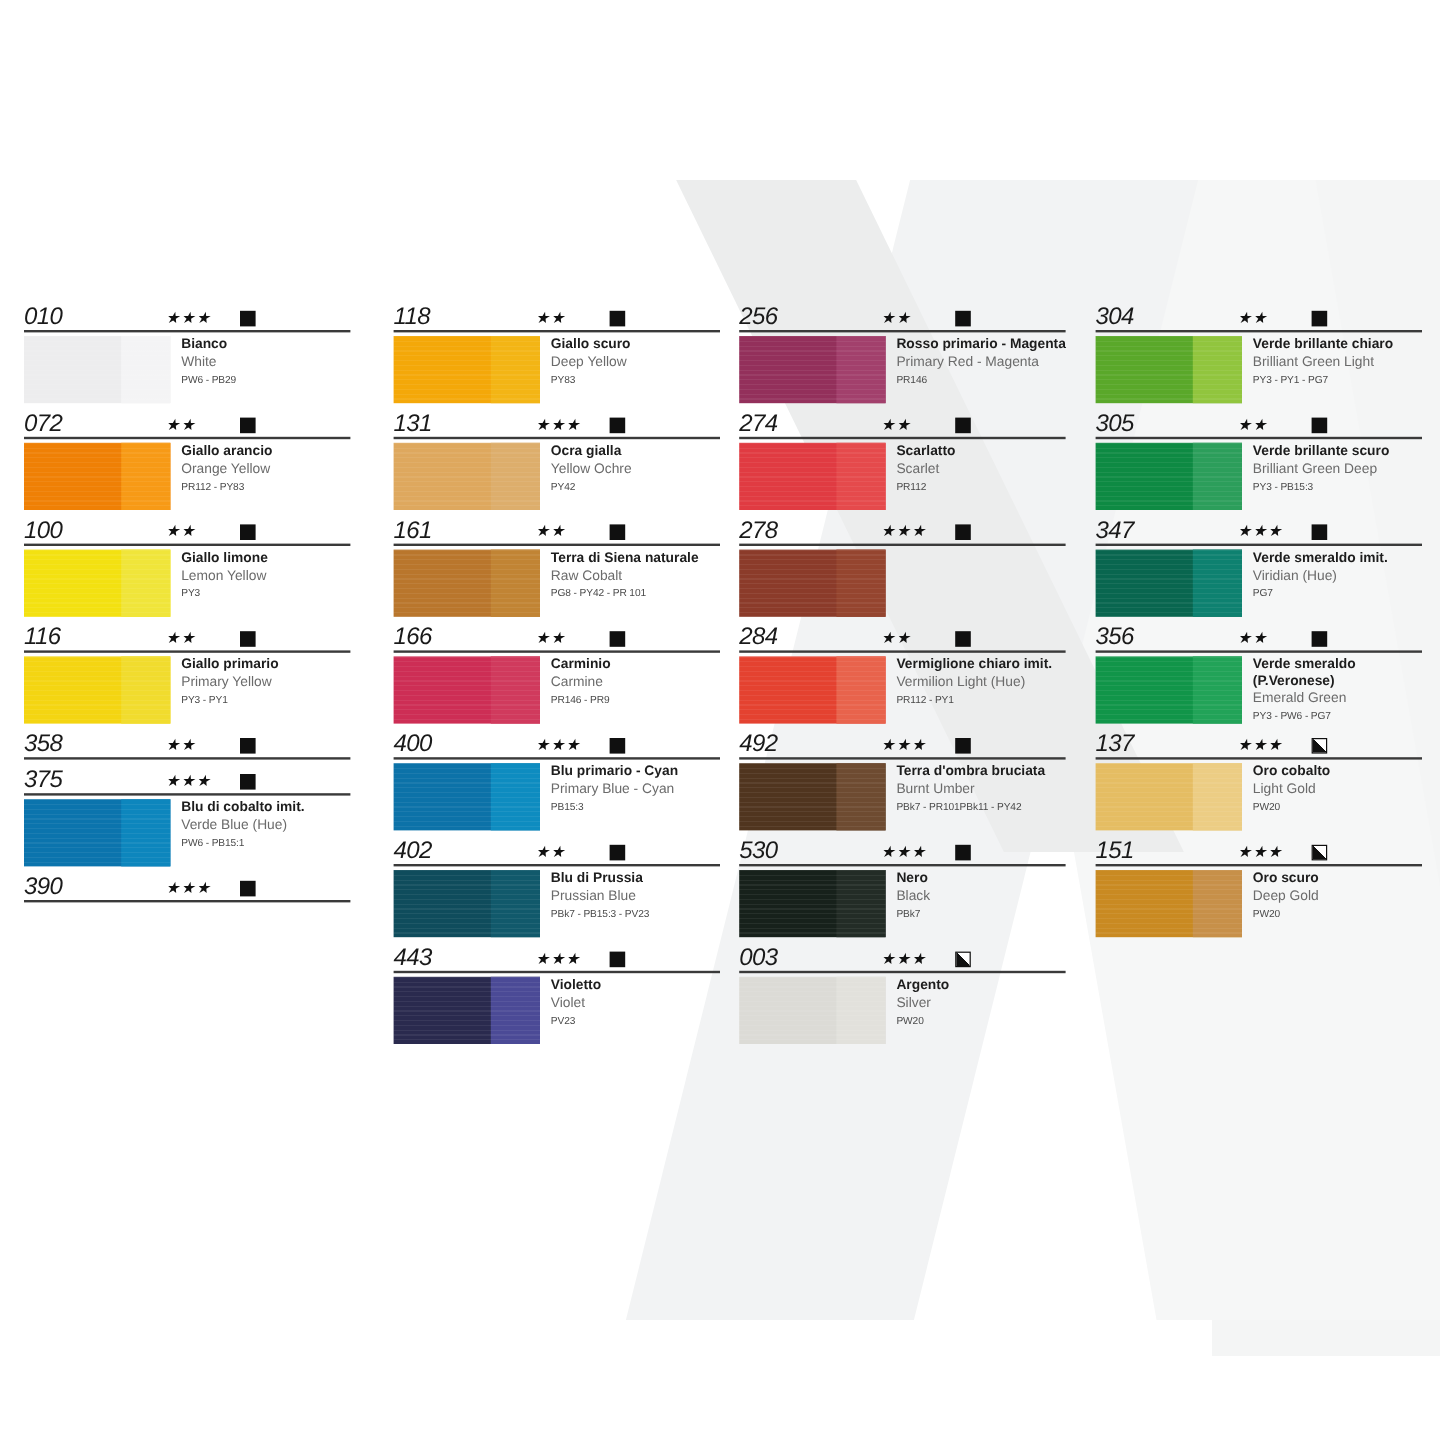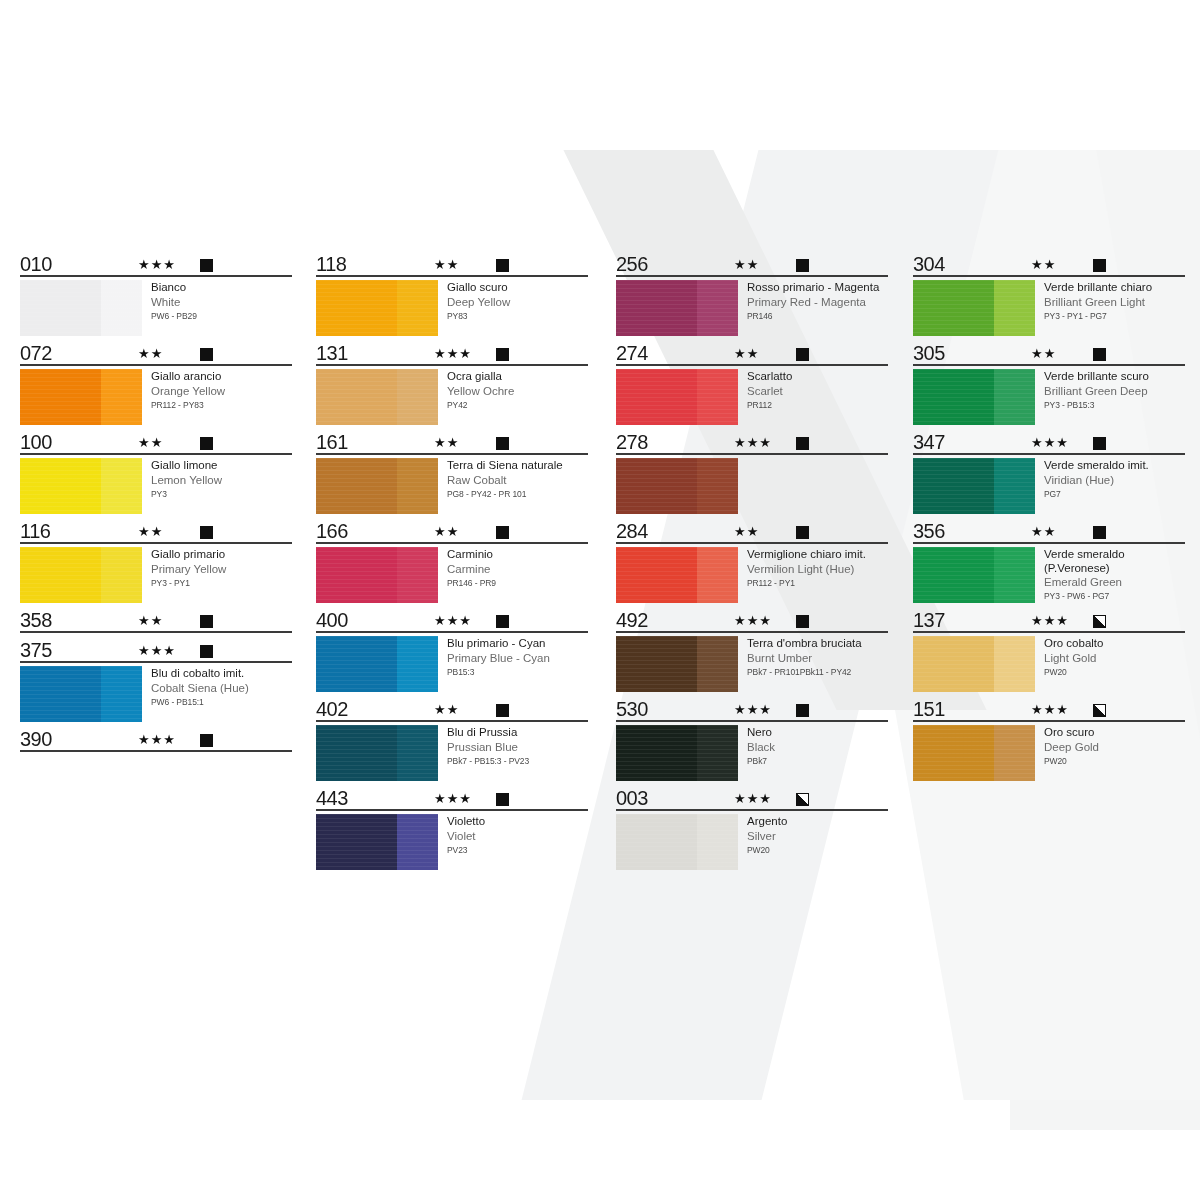--- a/index.html
+++ b/index.html
@@ -57,36 +57,37 @@
     z-index: 1;
     left: 0; top: 0;
     width: 1200px; height: 1200px;
   }
 
   .column {
     position: absolute;
     width: 272px;
   }
   .col-0 { left: 20px;  top: 252px; }
-  .col-1 { left: 316px; top: 252px; }
+  .col-1 { left: 328px; top: 252px; }
   .col-2 { left: 616px; top: 252px; }
   .col-3 { left: 913px; top: 252px; }
 
   
   .entry {
     position: relative;
     margin-bottom: 5px;
   }
 
   .entry-head {
     display: flex;
     align-items: flex-end;
     height: 22px;
     border-bottom: 2.5px solid #3a3a3a;
     padding-bottom: 1px;
+    font-style: italic;
   }
 
   .code {
     font-family: "Liberation Sans", sans-serif;
     font-size: 20px;
     font-weight: 400;
     letter-spacing: -0.5px;
     color: #1a1a1a;
     line-height: 20px;
     width: 118px;
@@ -147,21 +148,21 @@
       rgba(0,0,0,0) 1px,
       rgba(0,0,0,0) 4px);
   }
 
   .labels {
     padding-left: 9px;
     padding-top: 1px;
   }
   .name-it {
     font-size: 11.5px;
-    font-weight: normal;
+    font-weight: bold;
     color: #1d1d1d;
     line-height: 13.5px;
     white-space: nowrap;
   }
   .name-en {
     font-size: 11.5px;
     font-weight: normal;
     color: #6b6b6b;
     line-height: 14px;
     white-space: nowrap;
@@ -273,21 +274,21 @@
           <div class="stars">★★★</div>
           <div class="opacity-icon opaque"></div>
         </div>
         <div class="entry-body">
           <div class="swatch" style="background: rgb(11, 116, 173);">
             <div class="tint" style="background: rgb(13, 134, 189);"></div>
             <div class="grain"></div>
           </div>
           <div class="labels">
             <div class="name-it">Blu di cobalto imit.</div>
-            <div class="name-en">Cobalt Siena (Hue)</div>
+            <div class="name-en">Verde Blue (Hue)</div>
             <div class="pigment">PW6 - PB15:1</div>
           </div>
         </div>
       </div>
       <div class="entry">
         <div class="entry-head">
           <div class="code">390</div>
           <div class="stars">★★★</div>
           <div class="opacity-icon opaque"></div>
         </div>

